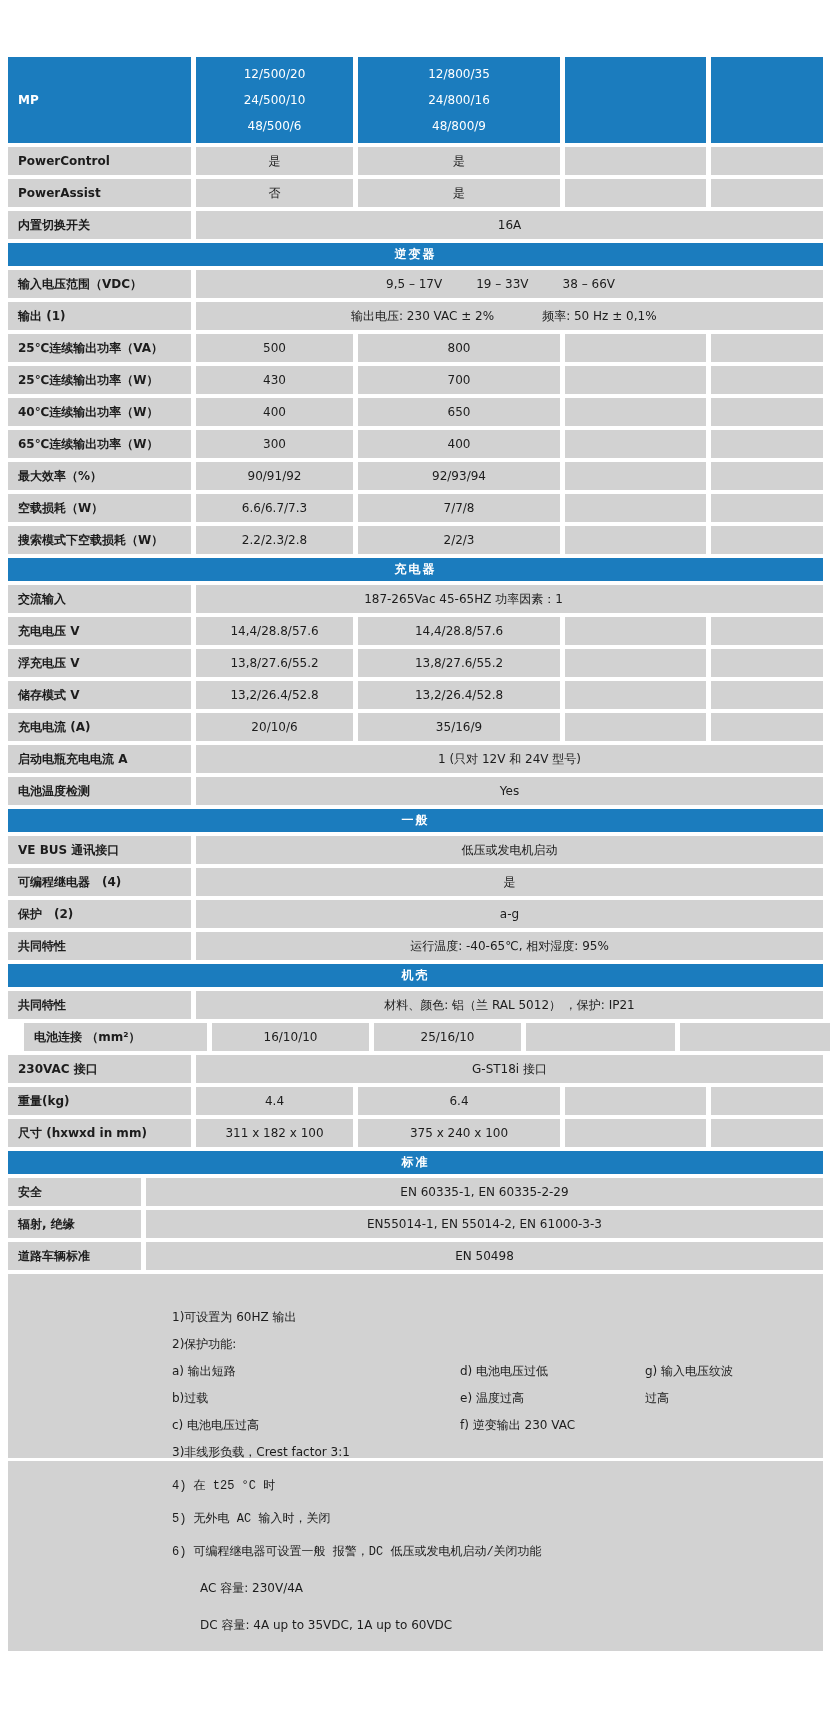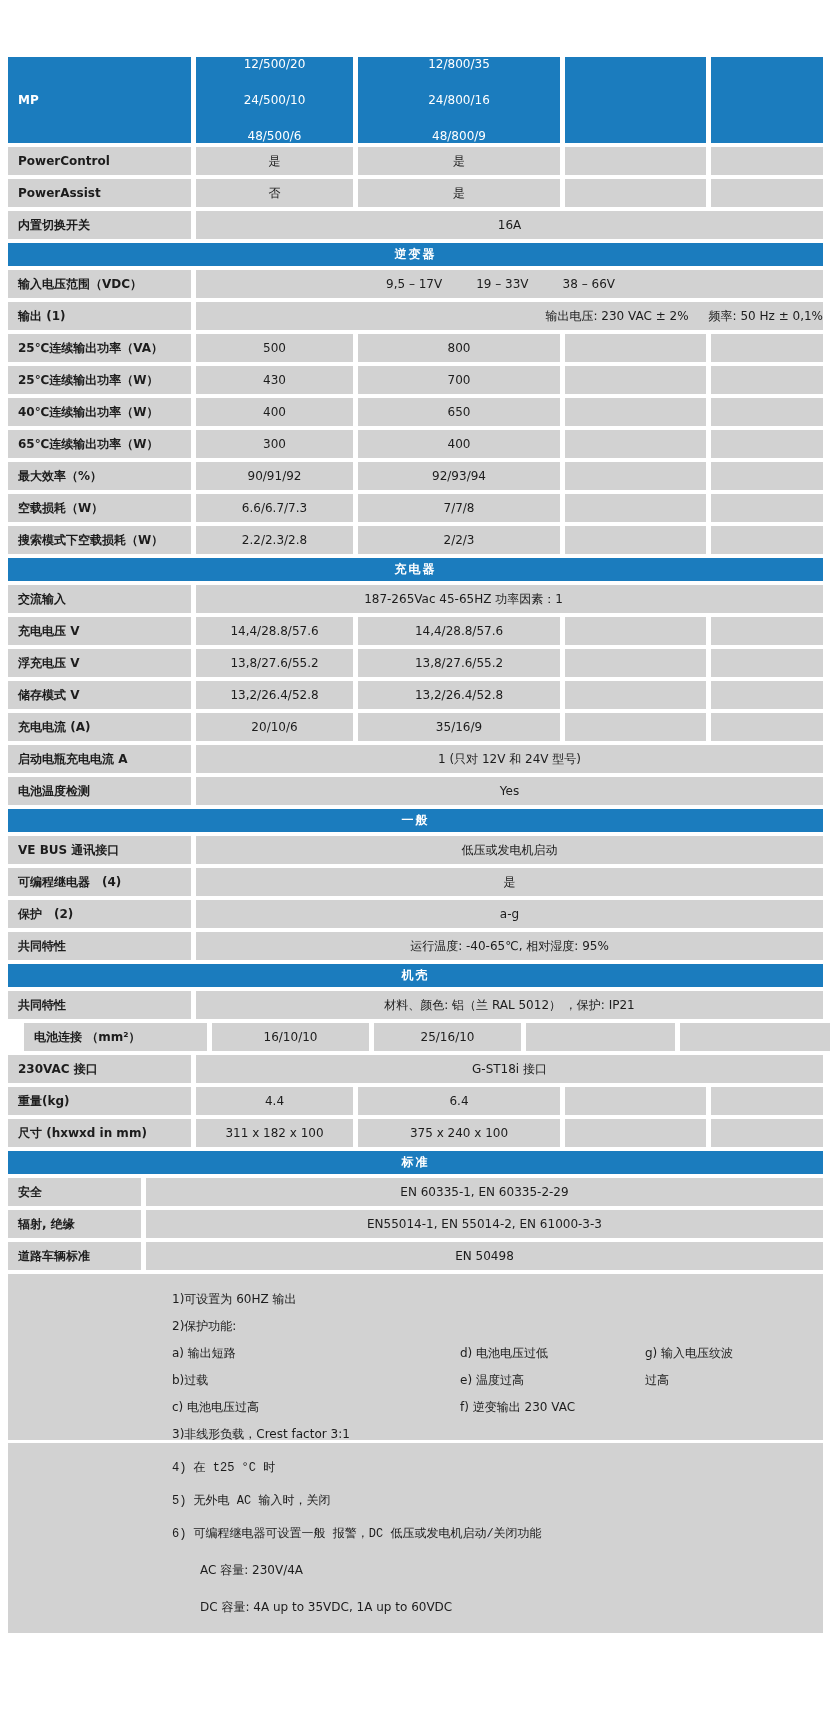--- a/index.html
+++ b/index.html
@@ -10,25 +10,25 @@
   .g5 {grid-template-columns:183px 157px 202px 141px 112px;}
   .g5b{grid-template-columns:183px 157px 147px 149px 159px;padding-left:16px;}
   .g2 {grid-template-columns:183px 627px;border-radius:6px;}
   .g2n{grid-template-columns:133px 677px;}
   .c{background:#d2d2d2;height:28px;display:flex;align-items:center;justify-content:center;}
   .lbl{justify-content:flex-start;padding-left:10px;font-weight:700;}
   .bar{height:23px;background:#1b7cbe;color:#ffffff;display:flex;align-items:center;
        justify-content:center;font-weight:700;margin-bottom:4px;letter-spacing:2px;}
   .hc{background:#1b7cbe;color:#ffffff;height:86px;display:flex;align-items:center;justify-content:center;}
   .hc.hlbl{justify-content:flex-start;padding-left:10px;font-weight:700;}
-  .models{flex-direction:column;justify-content:space-between;padding:0 0;box-sizing:border-box;}
+  .models{flex-direction:column;justify-content:space-between;padding:10px 0;box-sizing:border-box;}
   .parts{justify-content:flex-start;padding-left:190px;gap:34px;}
-  .parts2{justify-content:flex-end;padding-left:155px;gap:20px;}
+  .parts2{justify-content:flex-start;padding-left:155px;gap:48px;}
   .shiftl{transform:translateX(-46px);}
-  .fnblock{background:#d2d2d2;padding:12px 0 12px 164px;position:relative;margin-top:1px;}
+  .fnblock{background:#d2d2d2;padding:30px 0 12px 164px;position:relative;margin-top:1px;}
   .fn{height:27px;display:flex;align-items:center;}
   .fngrid{display:grid;grid-template-columns:288px 185px 1fr;}
   .fn-indent{padding-left:28px;}
   .mt6{margin-top:6px;font-family:Liberation Mono, monospace;}
   .mt10{margin-top:10px;}
   .rel{position:relative;}
   .strike{position:absolute;left:-172px;width:830px;height:3px;background:#ffffff;top:19px;}
 </style>
 </head>
 <body>

